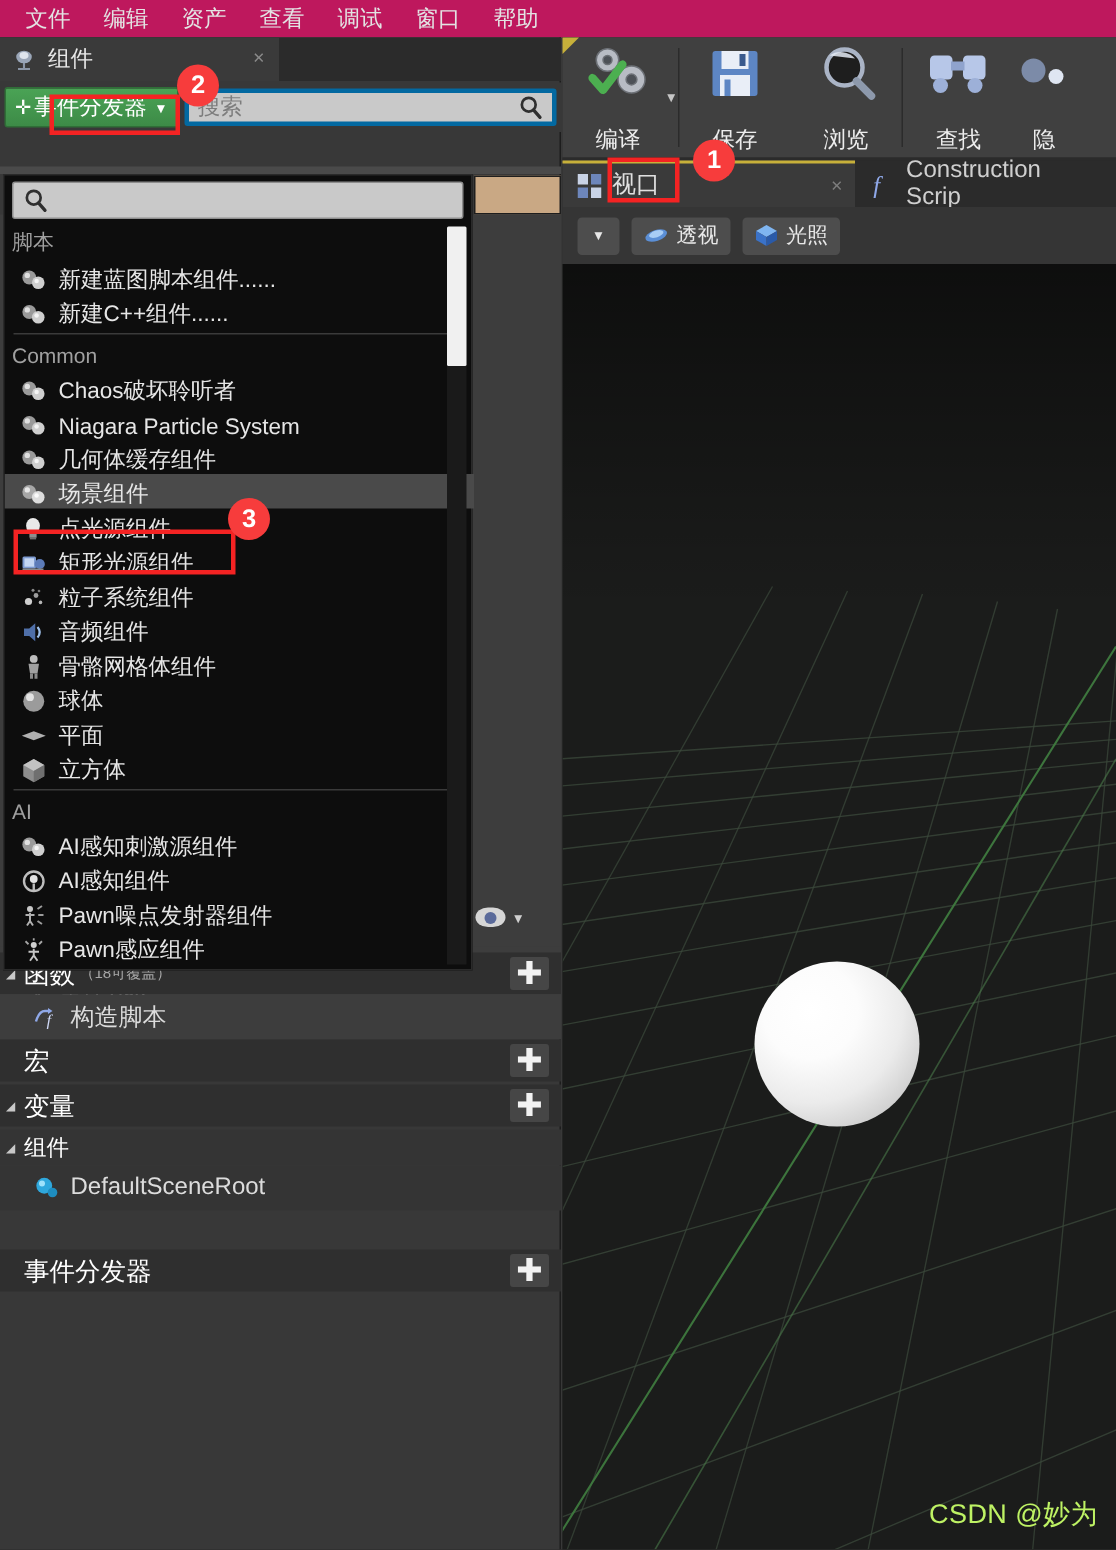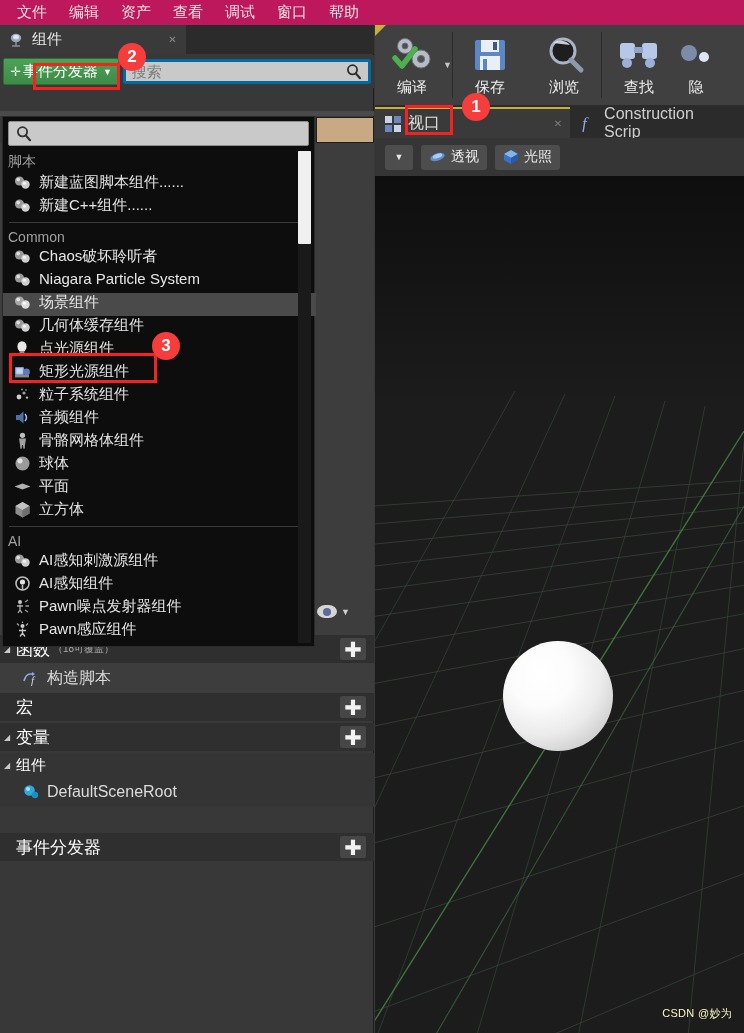--- a/index.html
+++ b/index.html
@@ -150,21 +150,21 @@
     font-size: 15px; color: #5c5c5c; font-family: "Liberation Sans", sans-serif;
   }
   .popup-search input::placeholder { color: #7d7d7d; }
   .popup-list {
     position: absolute; top: 33px; left: 0; width: 313px; height: 496px;
     overflow: hidden;
   }
   .cat { color: #a0a0a0; font-size: 14px; padding: 3px 0 2px 5px; }
   .sep { height: 1px; background: #3a3a3a; margin: 3px 6px; }
   .litem {
-    height: 23px; display: flex; align-items: flex-start; padding-left: 10px;
+    height: 23px; display: flex; align-items: flex-end; padding-left: 10px;
     color: #e6e6e6; font-size: 15px; white-space: nowrap; cursor: pointer;
   }
   .litem.sel { background: #4a4a4a; }
   .litem .ic { width: 19px; height: 19px; margin-right: 7px; flex: 0 0 19px; }
   .scrollbar {
     position: absolute; right: 3px; top: 34px; width: 13px; height: 492px;
     background: #1a1a1a;
   }
   .scrollthumb {
     position: absolute; top: 0; left: 0; width: 13px; height: 93px;
@@ -177,21 +177,21 @@
     background: #2e2e2e;
   }
   .bptoolbar {
     position: absolute; top: 0; left: 0; width: 369px; height: 80px;
     background: #404040; display: flex; align-items: stretch;
   }
   .tb-grp { display: flex; align-items: center; height: 80px; }
   .tb-sep { width: 1px; background: #2b2b2b; margin: 7px 0; }
   .tb-item {
     width: 74px; height: 76px; display: flex; flex-direction: column;
-    align-items: center; justify-content: center; cursor: pointer;
+    align-items: center; justify-content: space-between; cursor: pointer;
   }
   .tb-item.narrow { width: 40px; }
   .tb-ico { height: 44px; display: flex; align-items: center; justify-content: center; }
   .tb-lbl { color: #ededed; font-size: 15px; margin-top: 1px; }
   .tb-caret { color: #c6c6c6; font-size: 9px; margin-left: -6px; align-self: center; }
   .yellow-corner {
     position: absolute; left: 0; top: 0; width: 0; height: 0;
     border-top: 11px solid #c7b03a; border-right: 11px solid transparent;
   }
 
@@ -227,21 +227,21 @@
     background: #1b1c1b; overflow: hidden;
   }
   .grid-svg { position: absolute; inset: 0; }
   .sphere {
     position: absolute; left: 128px; top: 465px; width: 110px; height: 110px;
     border-radius: 50%;
     background: radial-gradient(circle at 34% 30%, #ffffff 0%, #fcfcfc 30%, #ebebeb 58%, #c8c8c8 85%, #a9a9a9 100%);
   }
   .watermark {
     position: absolute; right: 12px; bottom: 12px;
-    color: #fef9c3; font-size: 11px; letter-spacing: .3px;
+    color: #bef264; font-size: 18px; letter-spacing: .3px;
   }
 
   
   .mark {
     position: absolute; width: 28px; height: 28px; border-radius: 50%;
     background: #f73c3c; color: #fff; font-size: 17px; font-weight: bold;
     display: flex; align-items: center; justify-content: center; z-index: 90;
   }
   .rbox {
     position: absolute; border: 3px solid #f42323; z-index: 85; pointer-events: none;
@@ -409,37 +409,37 @@
              </div>
           <div class="litem">
                <span class="ic"><svg width="19" height="19" viewBox="0 0 19 19">
                 <circle cx="6.5" cy="8" r="4.6" fill="#9a9a9a"></circle>
                 <circle cx="5.2" cy="6.6" r="1.8" fill="#e0e0e0"></circle>
                 <circle cx="12.5" cy="11.5" r="4.2" fill="#cfcfcf"></circle>
                 <circle cx="11.4" cy="10.3" r="1.5" fill="#f4f4f4"></circle>
               </svg></span>
                <span>Niagara Particle System</span>
              </div>
+          <div class="litem">
+               <span class="ic"><svg width="19" height="19" viewBox="0 0 19 19">
+                <circle cx="6.5" cy="8" r="4.6" fill="#9a9a9a"></circle>
+                <circle cx="5.2" cy="6.6" r="1.8" fill="#e0e0e0"></circle>
+                <circle cx="12.5" cy="11.5" r="4.2" fill="#cfcfcf"></circle>
+                <circle cx="11.4" cy="10.3" r="1.5" fill="#f4f4f4"></circle>
+              </svg></span>
+               <span>几何体缓存组件</span>
+             </div>
           <div class="litem sel">
                <span class="ic"><svg width="19" height="19" viewBox="0 0 19 19">
                 <circle cx="6.5" cy="8" r="4.6" fill="#a7a7a7"></circle>
                 <circle cx="5.2" cy="6.6" r="1.8" fill="#e8e8e8"></circle>
                 <circle cx="12.5" cy="11.5" r="4.2" fill="#dddddd"></circle>
                 <circle cx="11.4" cy="10.3" r="1.5" fill="#fafafa"></circle>
               </svg></span>
                <span>场景组件</span>
-             </div>
-          <div class="litem">
-               <span class="ic"><svg width="19" height="19" viewBox="0 0 19 19">
-                <circle cx="6.5" cy="8" r="4.6" fill="#9a9a9a"></circle>
-                <circle cx="5.2" cy="6.6" r="1.8" fill="#e0e0e0"></circle>
-                <circle cx="12.5" cy="11.5" r="4.2" fill="#cfcfcf"></circle>
-                <circle cx="11.4" cy="10.3" r="1.5" fill="#f4f4f4"></circle>
-              </svg></span>
-               <span>几何体缓存组件</span>
              </div>
           <div class="litem">
                <span class="ic"><svg width="19" height="19" viewBox="0 0 19 19">
                 <ellipse cx="9" cy="7.5" rx="4.6" ry="5.2" fill="#e9e9e9"></ellipse>
                 <rect x="6.6" y="12" width="4.8" height="3.4" fill="#8e8e8e"></rect>
                 <rect x="6.9" y="15" width="4.2" height="1.6" fill="#6e6e6e"></rect>
               </svg></span>
                <span>点光源组件</span>
              </div>
           <div class="litem">

